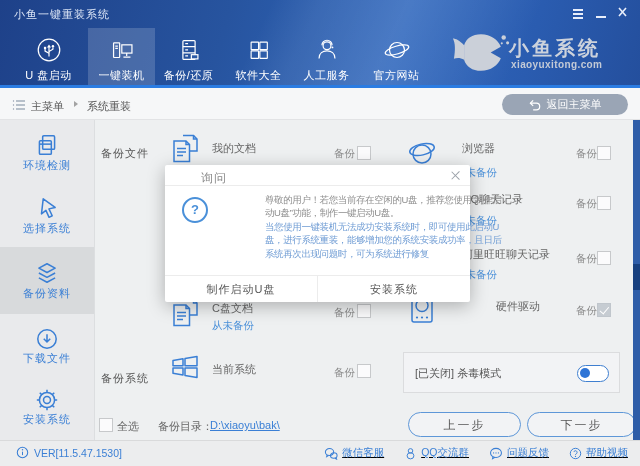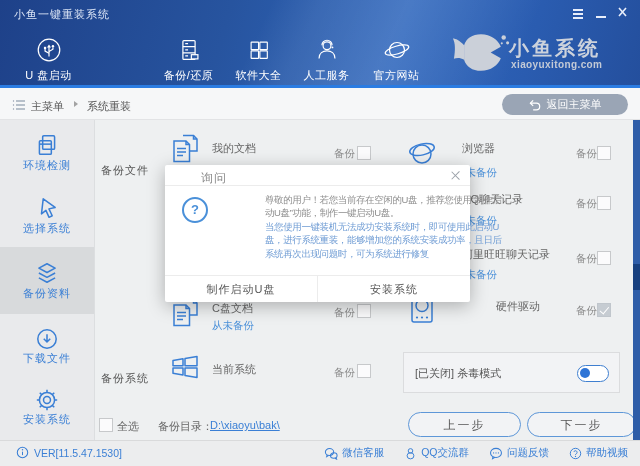--- a/index.html
+++ b/index.html
@@ -63,21 +63,21 @@
   #dlg-qicon{position:absolute;left:17px;top:32px;width:22px;height:22px;border:2px solid #4a90d9;border-radius:50%;
     color:#4a90d9;font-size:13px;font-weight:bold;text-align:center;line-height:22px;}
   #dlg-text{position:absolute;left:52px;top:28px;width:243px;font-size:9.5px;line-height:13.4px;letter-spacing:-0.4px;margin-left:48px;}
   #dlg-p1{color:#8e8e8e;} #dlg-p2{color:#6f9cd4;}
   #dlg-btns{position:absolute;left:0;top:110px;width:100%;height:27px;border-top:1px solid #ececec;display:flex;box-sizing:border-box;}
   .dlg-btn{flex:1;text-align:center;font-size:11px;color:#555;line-height:26px;letter-spacing:1px;cursor:pointer;}
   .dlg-btn.first{border-right:1px solid #ececec;}
   
   #footer{left:0;top:440px;width:640px;height:26px;background:#ecedee;border-top:1px solid #d9dadb;box-sizing:border-box;}
   #ver{position:absolute;left:16px;top:5px;display:flex;align-items:center;gap:5px;font-size:10.5px;color:#3a7fd5;}
-  #flinks{position:absolute;right:12px;top:5px;display:flex;align-items:center;gap:20px;}
+  #flinks{position:absolute;right:12px;top:5px;display:flex;align-items:center;gap:20px;text-decoration:underline;}
   .flink{display:flex;align-items:center;gap:4px;font-size:10.5px;color:#3a7fd5;cursor:pointer;}
 </style>
 </head>
 <body>
 
 <div id="app">
 
   <div class="abs" id="header">
     <div class="gloss"></div>
     <div class="abs" id="win-title">小鱼一键重装系统</div>
@@ -104,20 +104,31 @@
             <path d="M16 10 l-2.2 3.4 h4.4 z" fill="#fff" stroke="none"></path>
           <path d="M16 19.5 l-4.2 -2.4 v-2.2"></path>
             <rect x="10.6" y="12.6" width="2.4" height="2.4" fill="#fff" stroke="none"></rect>
           <path d="M16 17.5 l4.2 -2.4 v-1.8"></path>
             <circle cx="20.2" cy="12" r="1.3" fill="#fff" stroke="none"></circle>
         </svg>
       </div>
       <div class="nlabel">U 盘启动</div>
     </div>
 
+    <div class="nav-item active" style="left:88px;">
+      <div class="nicon">
+        <svg width="32" height="30" viewBox="0 0 32 32" fill="none" stroke="#fff" stroke-width="1.3">
+          <rect x="7" y="8.5" width="6.5" height="15.5" rx="0.5"></rect>
+          <path d="M8.8 11.8 h2.8 M8.8 14.2 h2.8"></path>
+          <rect x="15.8" y="10.5" width="10.8" height="8.8"></rect>
+          <path d="M21 19.3 v3 M17.5 23.5 h7.5"></path>
+        </svg>
+      </div>
+      <div class="nlabel">一键装机</div>
+    </div>
 
     <div class="nav-item" style="left:155px;">
       <div class="nicon">
         <svg width="30" height="30" viewBox="0 0 32 32" fill="none" stroke="#fff" stroke-width="1.3">
           <rect x="9.5" y="6" width="13" height="20" rx="1"></rect>
           <path d="M9.5 12.5 h13 M9.5 19 h13"></path>
           <path d="M12 9.3 h3 M12 15.8 h3 M12 22.3 h3"></path>
           <rect x="18.5" y="21" width="7" height="4.5" fill="#2c5aa6"></rect>
         </svg>
       </div>
@@ -235,21 +246,21 @@
 
   <div class="abs side-icon" style="top:387px;">
     <svg width="26" height="26" viewBox="0 0 24 24" fill="none" stroke="#3a7fd5" stroke-width="1.4">
       <circle cx="12" cy="12" r="3.2"></circle>
         <circle cx="12" cy="12" r="7"></circle>
       <path d="M12 2.6 v2.4 M12 19 v2.4 M2.6 12 h2.4 M19 12 h2.4 M5.3 5.3 l1.7 1.7 M17 17 l1.7 1.7 M18.7 5.3 L17 7 M7 17 l-1.7 1.7"></path>
     </svg>
   </div>
   <div class="abs side-label" style="top:412px;">安装系统</div>
 
-  <div class="abs sec-label" style="left:101px;top:163px;">备份文件</div>
+  <div class="abs sec-label" style="left:101px;top:146px;">备份文件</div>
 
   <div class="abs" style="left:166px;top:131px;">
     <svg width="36" height="36" viewBox="0 0 36 36" fill="none" stroke="#3a7fd5" stroke-width="1.5">
       <path d="M17 4.5 H27.5 L31 8 V20 H24"></path>
         <path d="M27.5 4.5 V8 H31"></path>
       <path d="M8 10 H20 L23.5 13.5 V30.5 H8 Z"></path>
         <path d="M20 10 V13.5 H23.5"></path>
       <path d="M11 17.5 h9 M11 21 h9 M11 24.5 h6"></path>
     </svg>
   </div>

